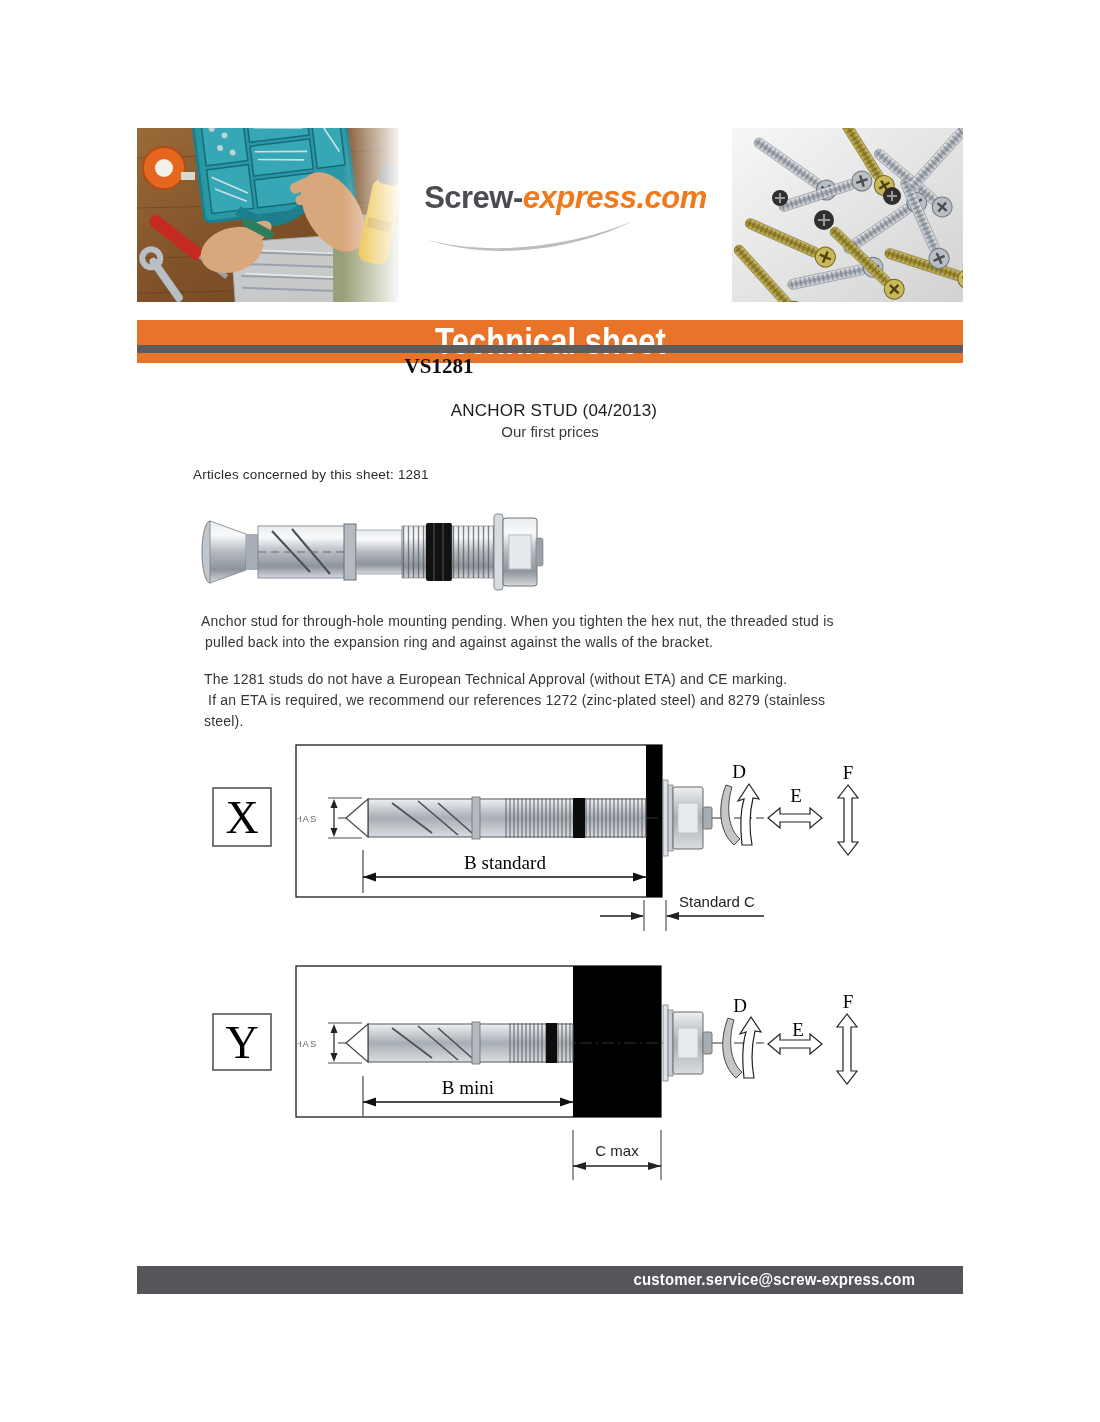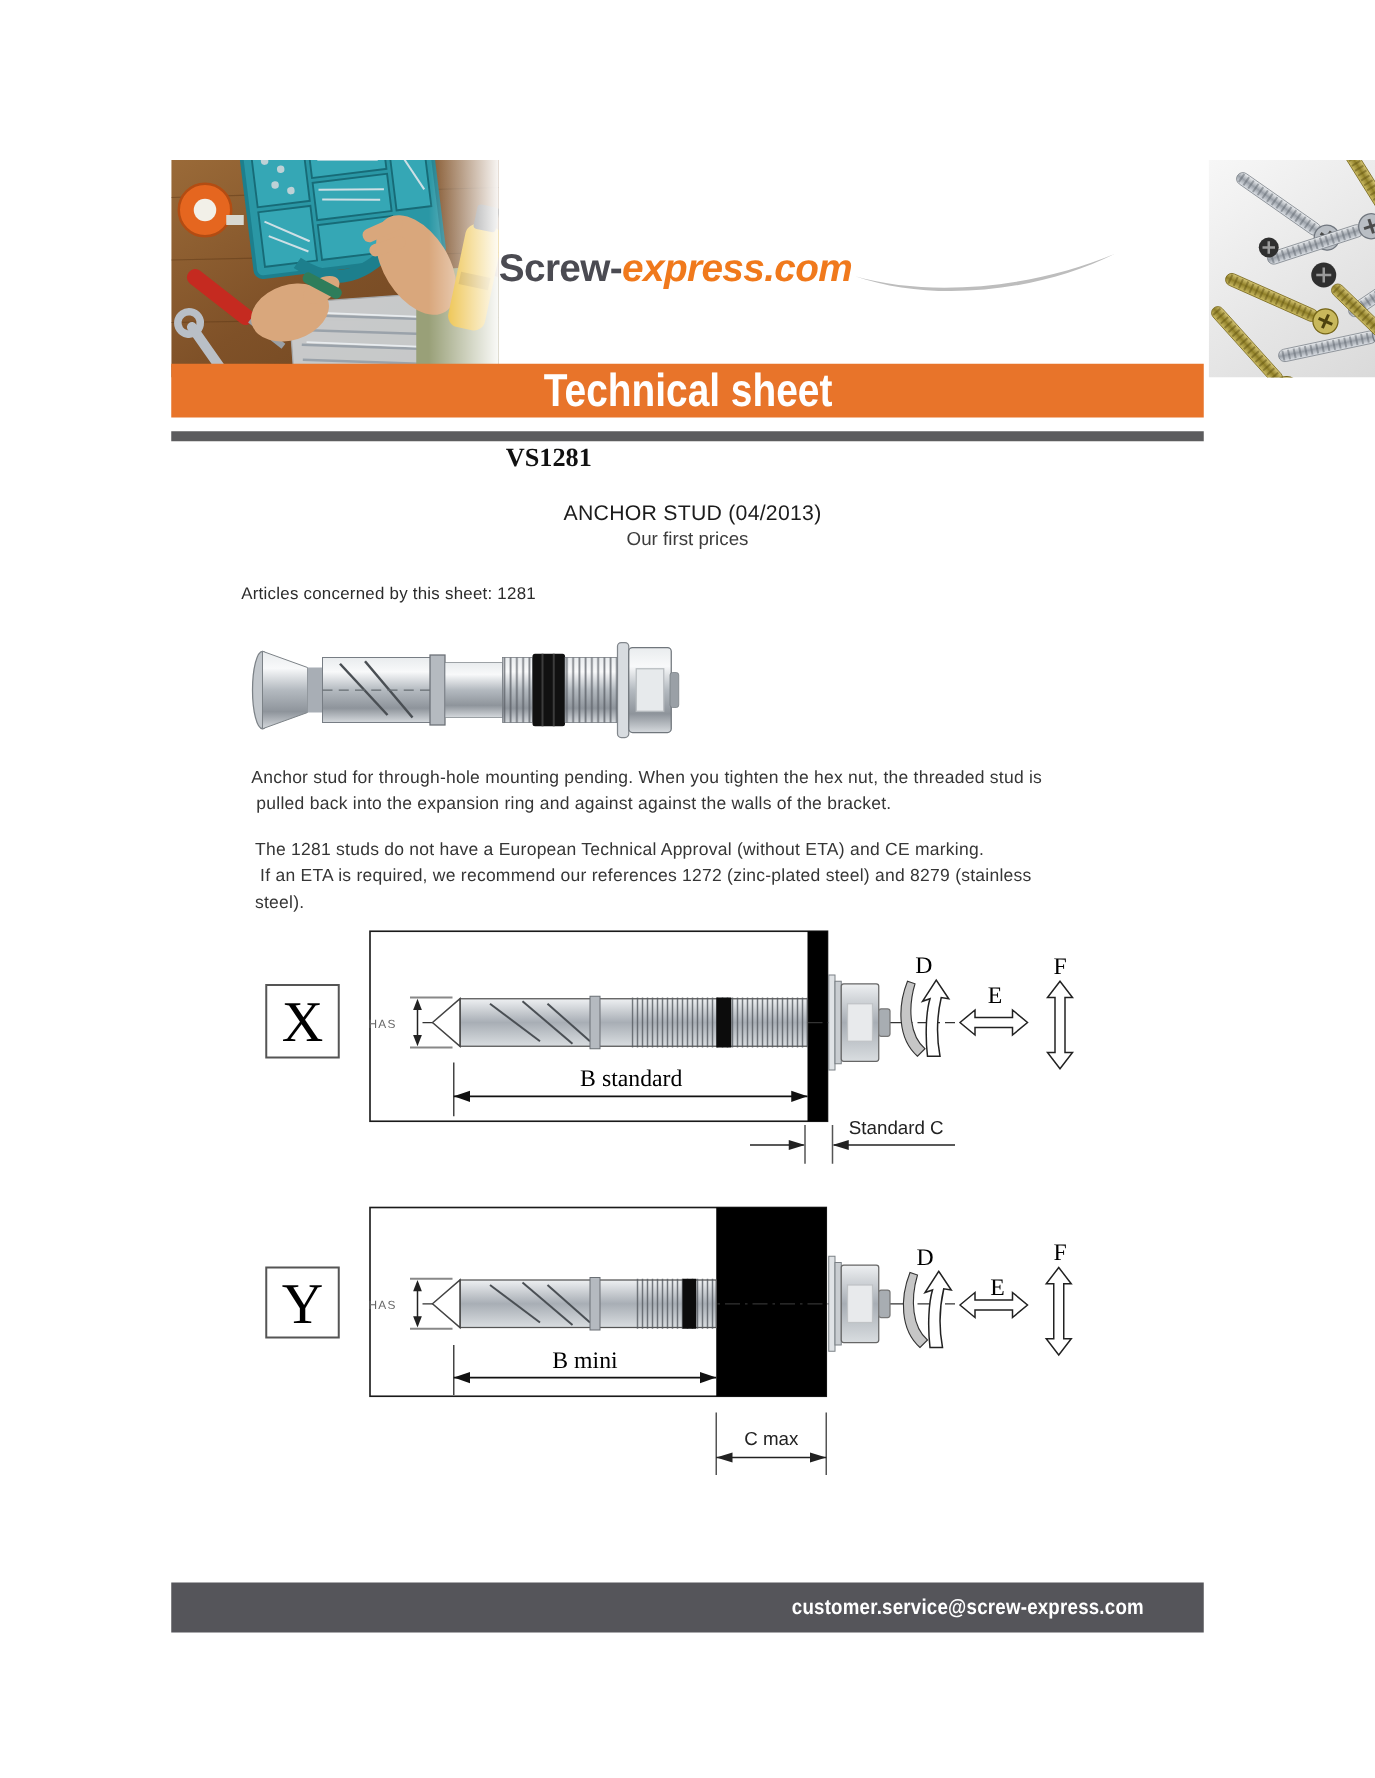--- a/index.html
+++ b/index.html
@@ -1,26 +1,26 @@
 <!DOCTYPE html>
 <html><head>
 <meta charset="utf-8">
 <style>
   html,body{margin:0;padding:0;background:#fff;}
   .page{position:relative;width:1100px;height:1422px;background:#fff;overflow:hidden;
         font-family:"Liberation Sans",sans-serif;}
   
   .header{position:absolute;left:137px;top:128px;width:826px;height:174px;display:flex;}
   .photo{height:174px;flex:none;display:block;}
-  .logo-zone{flex:1;background:#fff;display:flex;flex-direction:row;align-items:center;justify-content:center;}
+  .logo-zone{flex:1;background:#fff;display:flex;flex-direction:column;align-items:center;justify-content:center;}
   .logo{font-size:31px;font-weight:bold;letter-spacing:-0.5px;white-space:nowrap;}
   .logo-g{color:#4b4b52;}
   .logo-o{color:#f0791c;font-style:italic;}
   .swoosh{margin-top:1px;margin-right:70px;}
-  .orange-bar{position:absolute;left:137px;top:291px;width:826px;height:43px;background:#e8742a;
+  .orange-bar{position:absolute;left:137px;top:320px;width:826px;height:43px;background:#e8742a;
               display:flex;align-items:center;justify-content:center;}
   .orange-bar span{display:inline-block;color:#fff;font-size:37px;font-weight:bold;
               transform:scaleX(0.84);letter-spacing:0px;}
   .gray-strip{position:absolute;left:137px;top:345px;width:826px;height:8px;background:#5c5c5e;}
   
   .code{position:absolute;left:0;top:354px;width:878px;text-align:center;
         font-family:"Liberation Serif",serif;font-weight:bold;font-size:21px;color:#111;}
   .ptitle{position:absolute;left:4px;top:401px;width:1100px;text-align:center;
         font-size:17px;color:#1c1c1c;letter-spacing:0.2px;}
   .psub{position:absolute;left:0;top:423px;width:1100px;text-align:center;
@@ -31,21 +31,21 @@
   .para div{white-space:pre;}
   .p1{left:189px;top:611px;}
   .p2{left:192px;top:669px;}
   
   .product-img{position:absolute;left:196px;top:504px;}
   .diag-x{position:absolute;left:180px;top:735px;}
   .diag-y{position:absolute;left:180px;top:958px;}
   text{font-family:"Liberation Serif",serif;}
   .sans{font-family:"Liberation Sans",sans-serif;}
   
-  .footer{position:absolute;left:137px;top:1266px;width:826px;height:40px;background:#55555a;
+  .footer{position:absolute;left:137px;top:1266px;width:826px;height:28px;background:#55555a;
           display:flex;align-items:center;justify-content:flex-end;}
   .footer span{display:inline-block;color:#fff;font-weight:bold;font-size:17px;
           transform:scaleX(0.88);transform-origin:right center;margin-right:48px;letter-spacing:0.2px;}
 </style>
 </head>
 <body>
 
 <div class="page">
 
   <div class="header">

